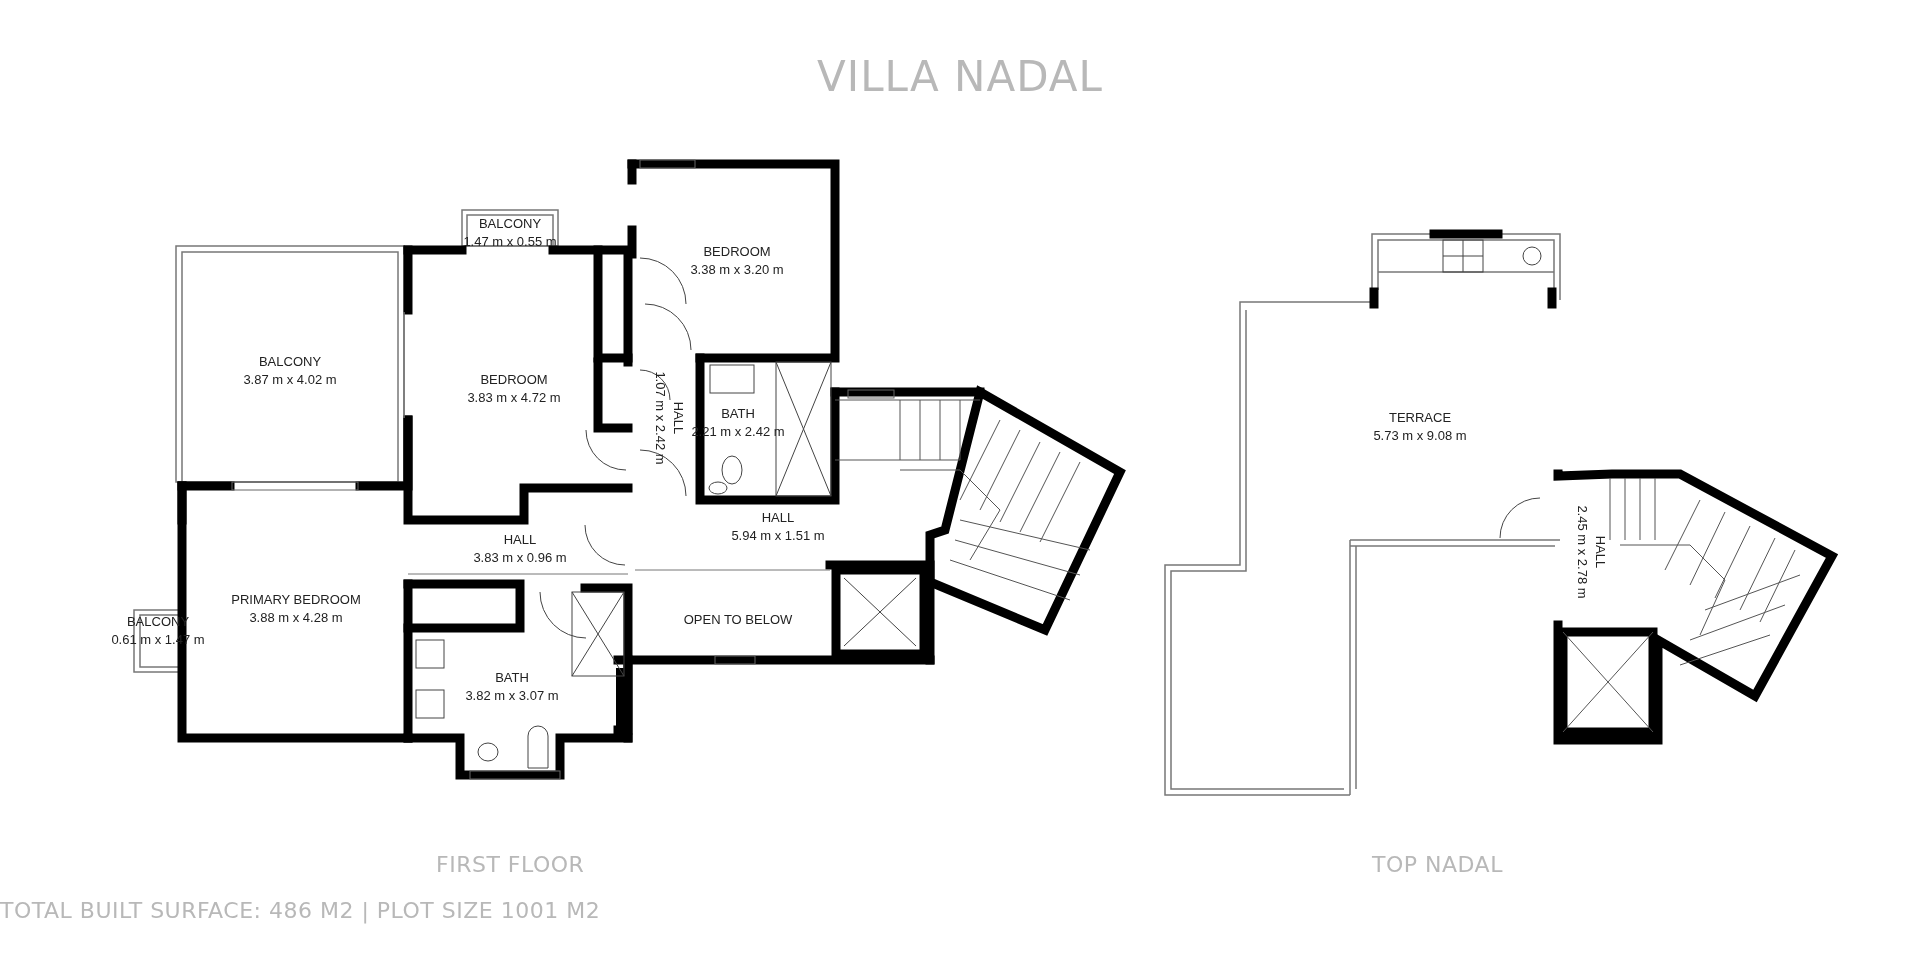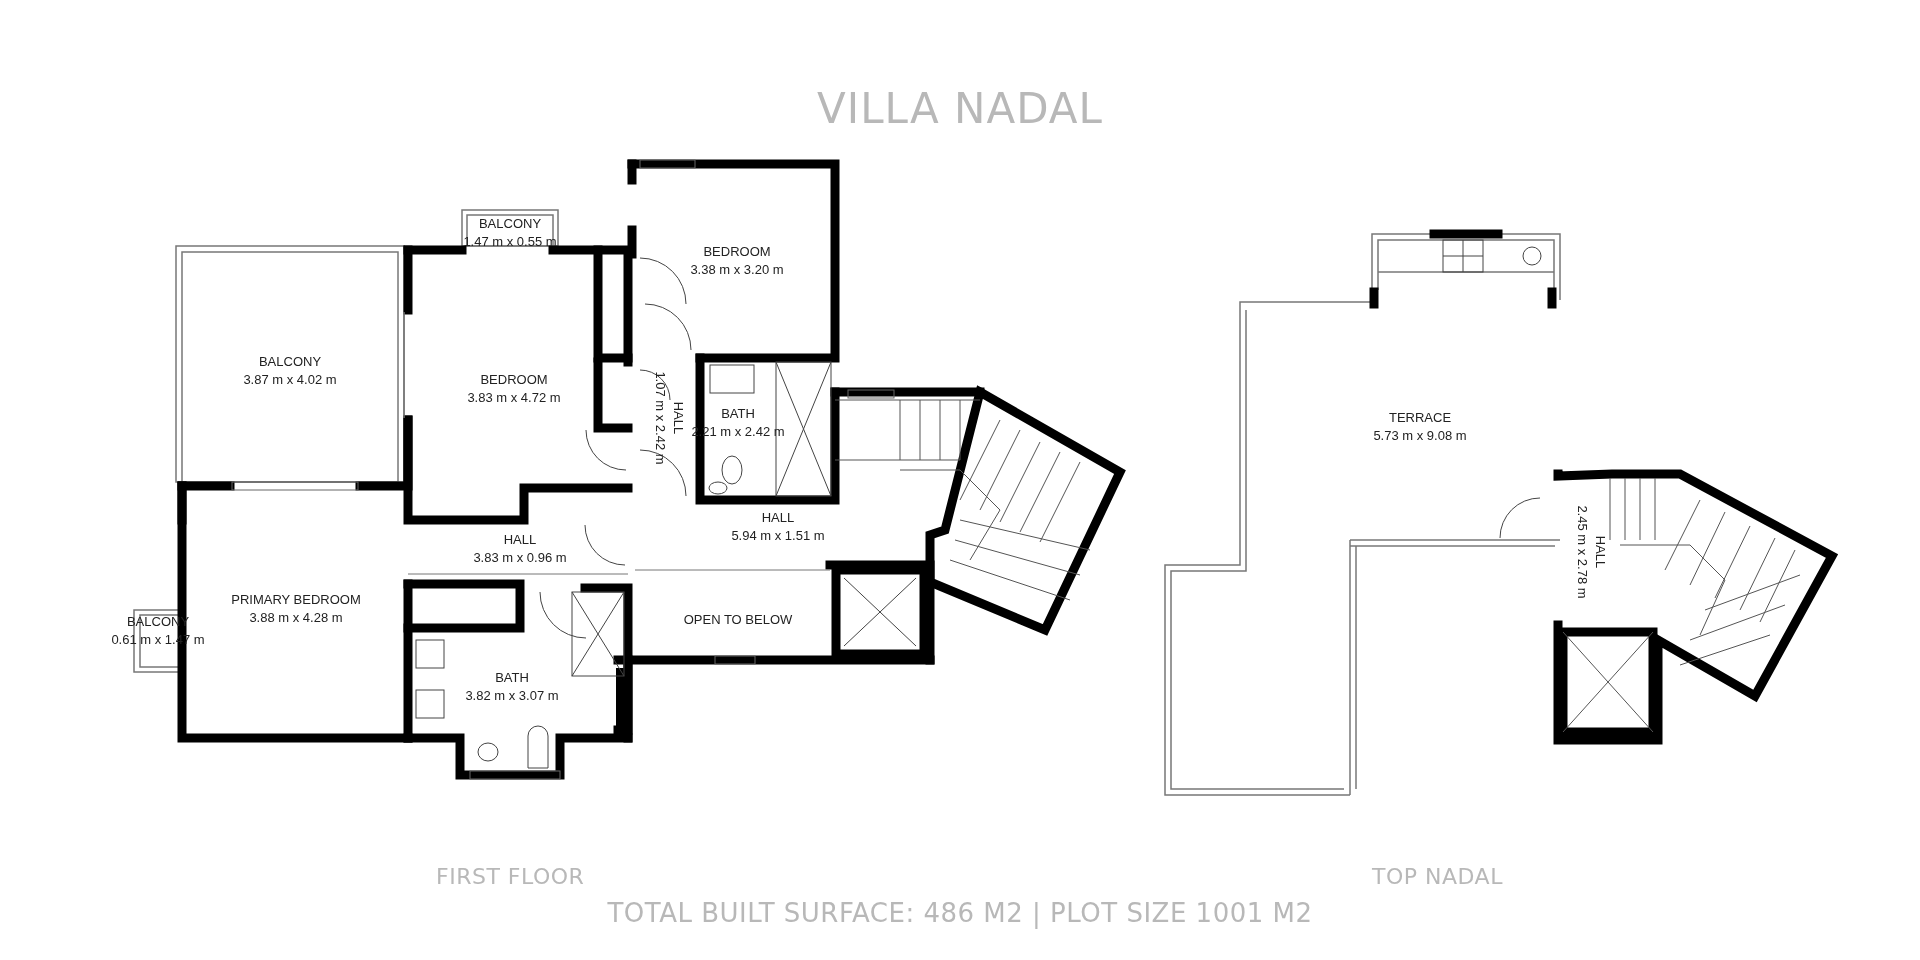--- a/index.html
+++ b/index.html
@@ -1,24 +1,24 @@
 <!DOCTYPE html>
 <html><head>
 <meta charset="utf-8">
 <style>
   html, body { margin: 0; padding: 0; background: #ffffff; }
   body { width: 1920px; height: 960px; position: relative; overflow: hidden;
          font-family: "Liberation Sans", sans-serif; }
   .title { position: absolute; left: 0; width: 1920px; top: 52px; text-align: center;
            font-family: "DejaVu Sans", sans-serif; font-weight: normal;
-           font-size: 42px; letter-spacing: 1px; color: #b8b8b8; margin-top: 32px; }
+           font-size: 42px; letter-spacing: 1px; color: #b8b8b8; }
   .floor-label { position: absolute; font-family: "DejaVu Sans", sans-serif;
-                 font-size: 22px; color: #b8b8b8; letter-spacing: 0.5px; margin-top: 12px; }
-  .footer { position: absolute; left: 0; width: 1920px; top: 898px; text-align: center;
-            font-family: "DejaVu Sans", sans-serif; font-size: 26px;
+                 font-size: 22px; color: #b8b8b8; letter-spacing: 0.5px; }
+  .footer { position: absolute; left: 0; width: 1920px; top: 898px; 
+            font-family: "DejaVu Sans", sans-serif; font-size: 22px;
             color: #b8b8b8; letter-spacing: 0.5px; }
   svg.plan { position: absolute; left: 0; top: 0; }
   .room-label { font-family: "Liberation Sans", sans-serif; font-size: 13px; fill: #222; }
 </style>
 </head>
 <body>
 
 <div class="title">VILLA NADAL</div>
 
 <svg class="plan" width="1920" height="960" viewBox="0 0 1920 960">

